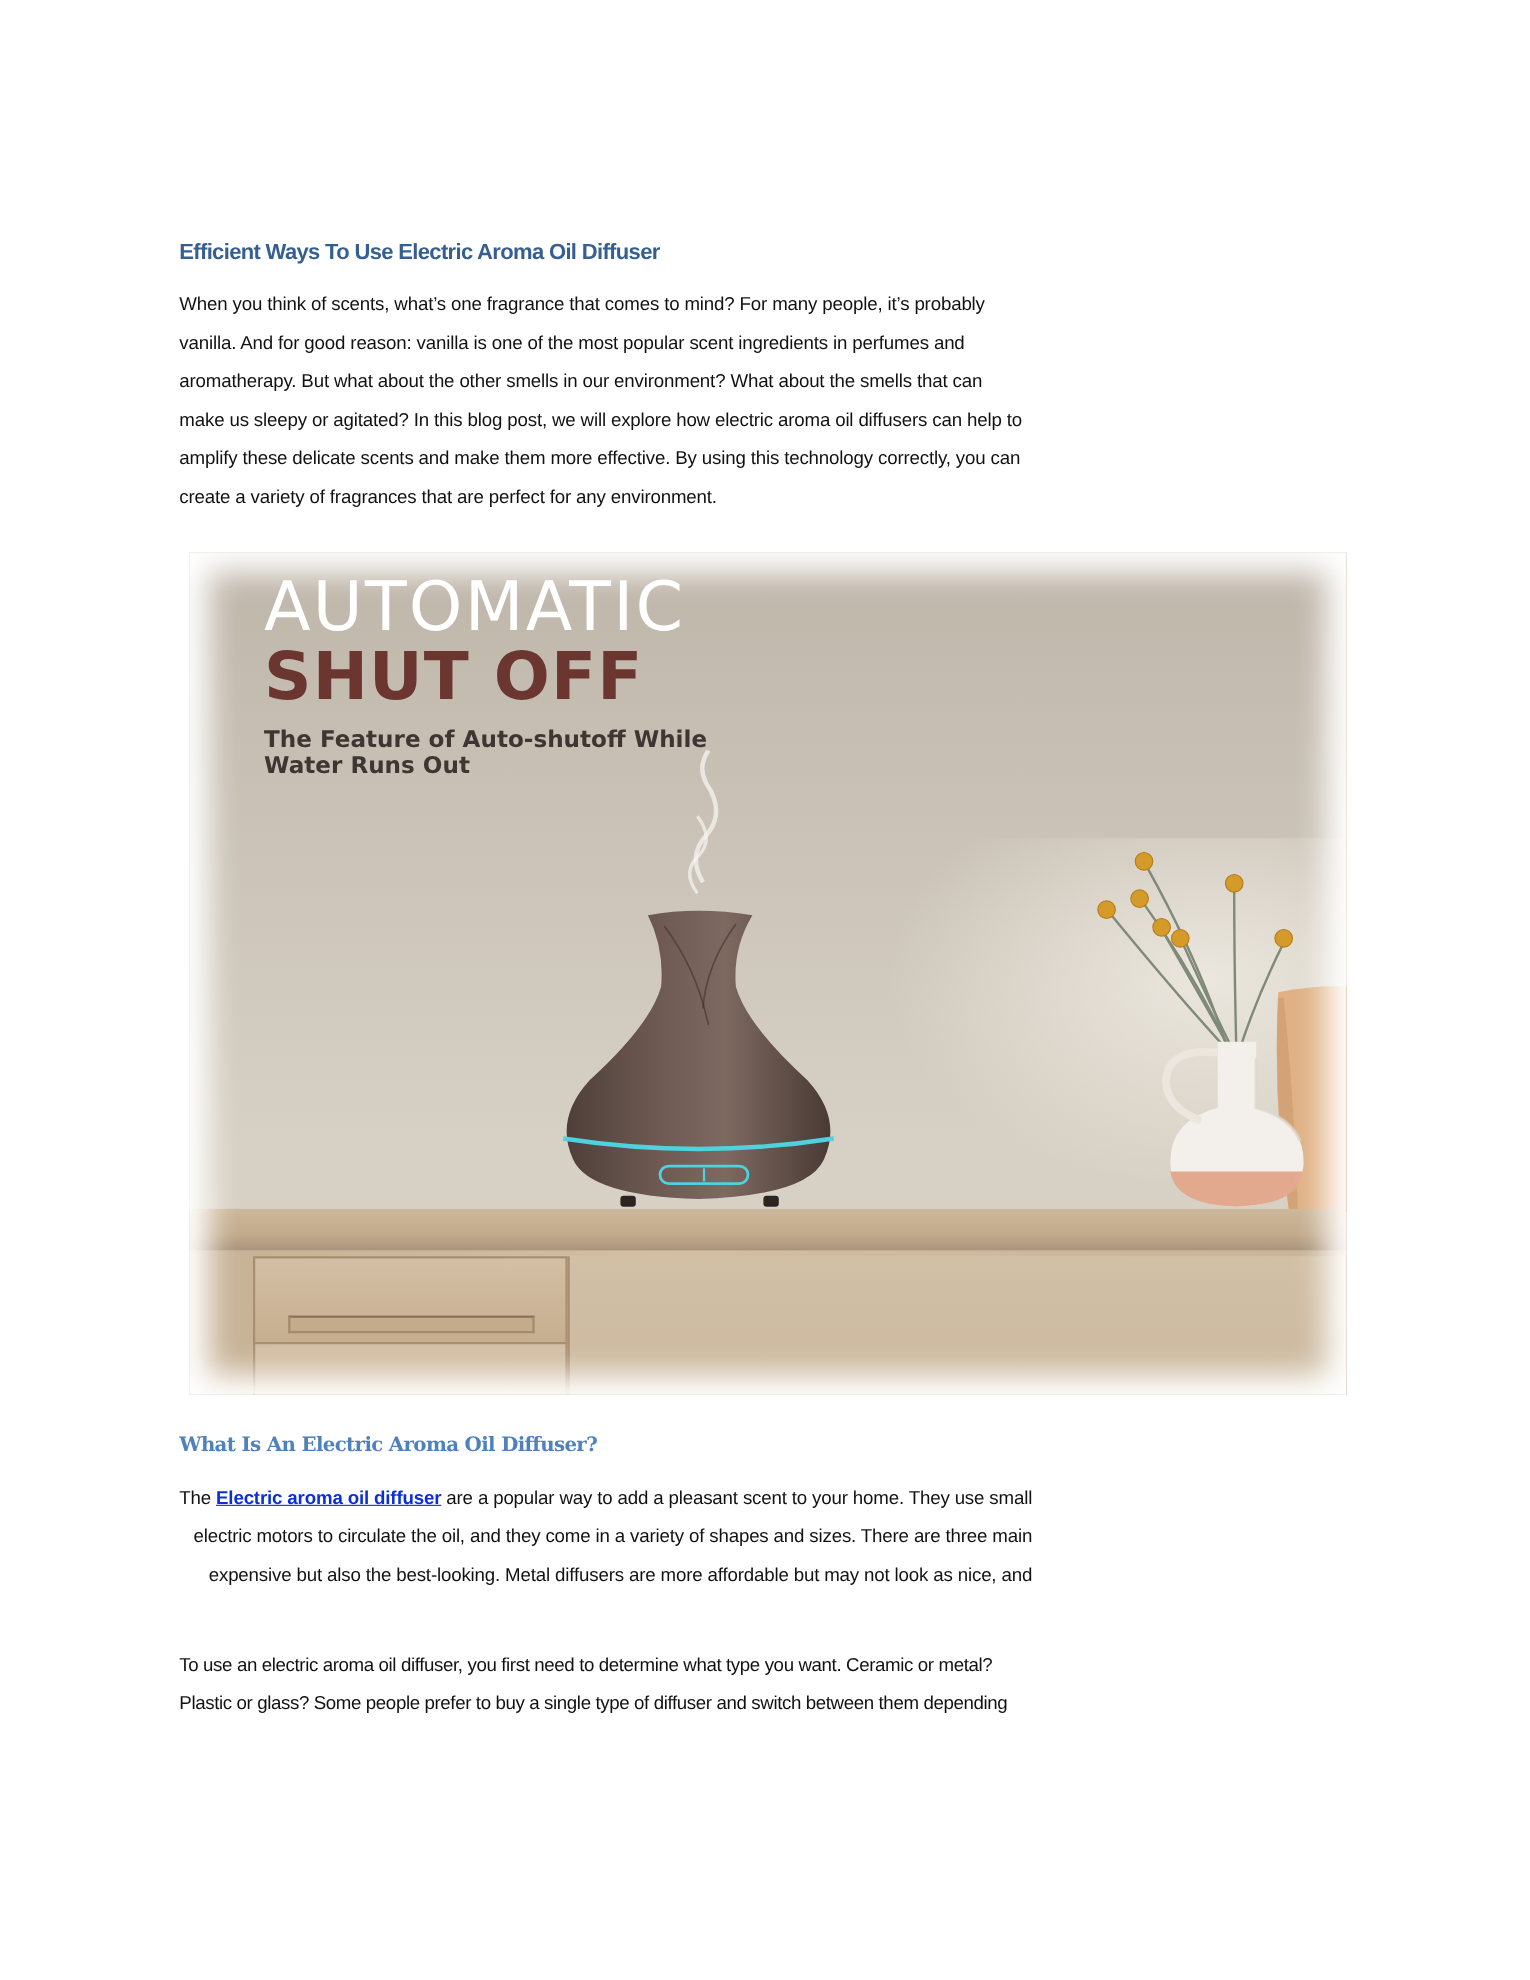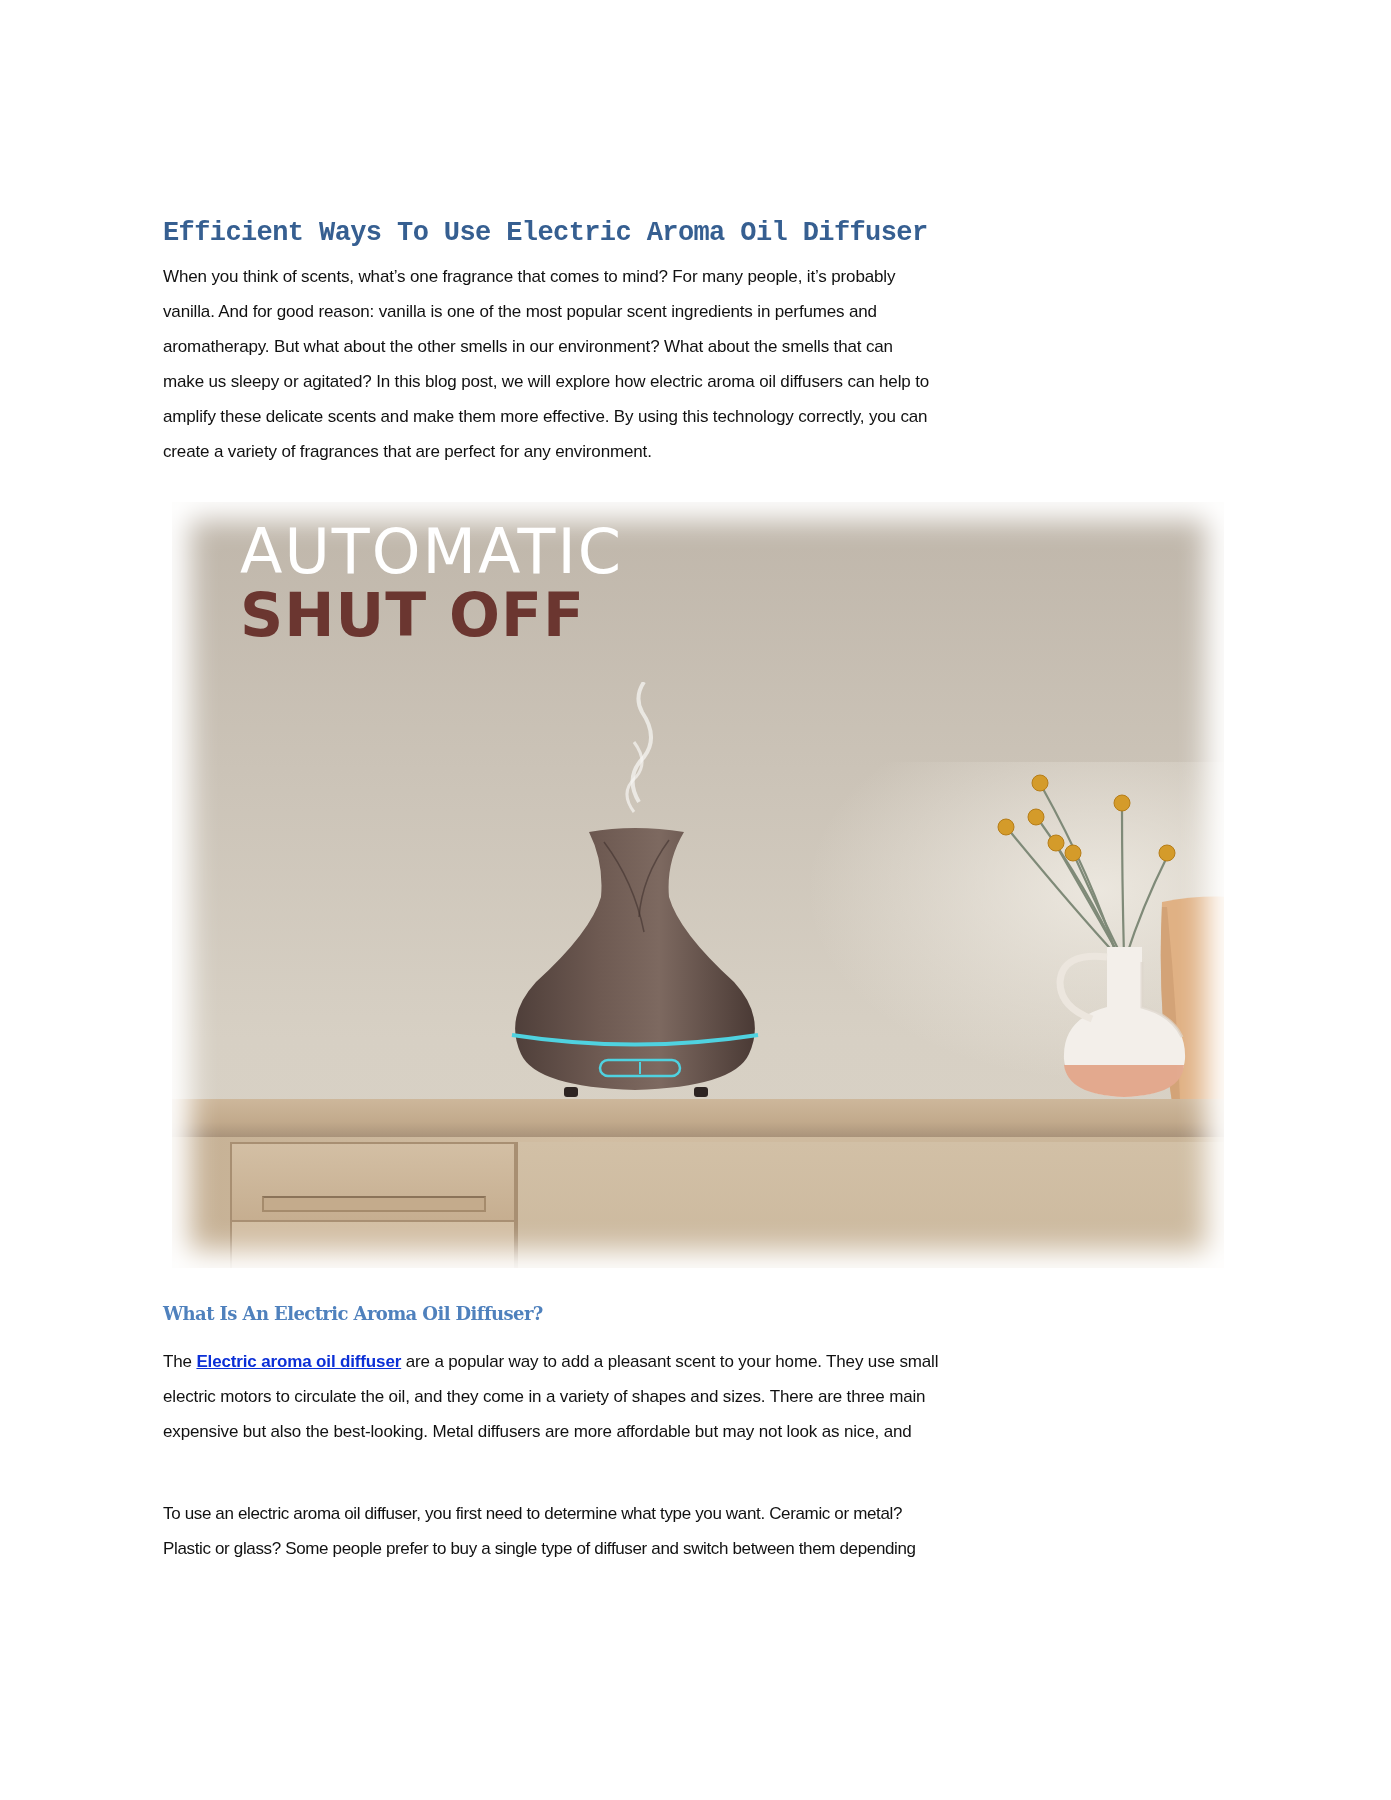--- a/index.html
+++ b/index.html
@@ -16,23 +16,23 @@
       position: absolute;
       left: 163px;
       top: 0;
       width: 1080px;
     }
     .h1 {
       position: absolute;
       top: 218px;
       left: 0;
       margin: 0;
-      font-family: Liberation Mono, monospace;
-      font-weight: bold;
-      font-size: 27px;
+      font-family: Liberation Sans, sans-serif;
+      font-weight: bold;
+      font-size: 20px;
       letter-spacing: -0.6px;
       color: #365f91;
       white-space: nowrap;
     }
     .h2 {
       position: absolute;
       top: 1303px;
       left: 0;
       margin: 0;
       font-family: "DejaVu Serif", "Liberation Serif", serif;
@@ -46,21 +46,21 @@
       position: absolute;
       left: 0;
       margin: 0;
       font-size: 17px;
       line-height: 35px;
       letter-spacing: -0.15px;
       color: #111111;
     }
     .para .line { display: block; white-space: nowrap; }
     .p1 { top: 259px; }
-    .p2 { top: 1344px; }
+    .p2 { top: 1344px; text-align: right; }
     .p3 { top: 1496px; }
     .p3 .line { letter-spacing: -0.35px; }
     a.inline-link {
       color: #0b2fd6;
       font-weight: bold;
       text-decoration: underline;
     }
 
     
     .hero {
@@ -202,20 +202,24 @@
     <span class="line">Plastic or glass? Some people prefer to buy a single type of diffuser and switch between them depending</span>
   </p>
 </div>
 
 <div class="hero" title="Wood-grain electric aroma oil diffuser on a wooden cabinet next to a white vase with yellow flowers">
   <div class="wall-light"></div>
 
   <div class="hero-text">
     <div class="hero-t1">AUTOMATIC</div>
     <div class="hero-t2">SHUT OFF</div>
+    <div class="hero-t3">
+      <span>The Feature of Auto-shutoff While</span>
+      <span>Water Runs Out</span>
+    </div>
   </div>
 
   <svg class="vase-set" viewBox="0 0 260 345">
 
     <path d="M190 145 Q225 138 260 140 L260 345 L200 345 Q185 250 190 145 Z" fill="#e0b184"></path>
     <path d="M195 150 Q205 250 208 345 L200 345 Q185 250 190 150 Z" fill="#c99a6e" opacity="0.6"></path>
 
     <g stroke="#7f8a78" stroke-width="2.2" fill="none">
       <path d="M145 200 Q120 120 70 30"></path>
       <path d="M147 200 Q115 130 66 62"></path>

